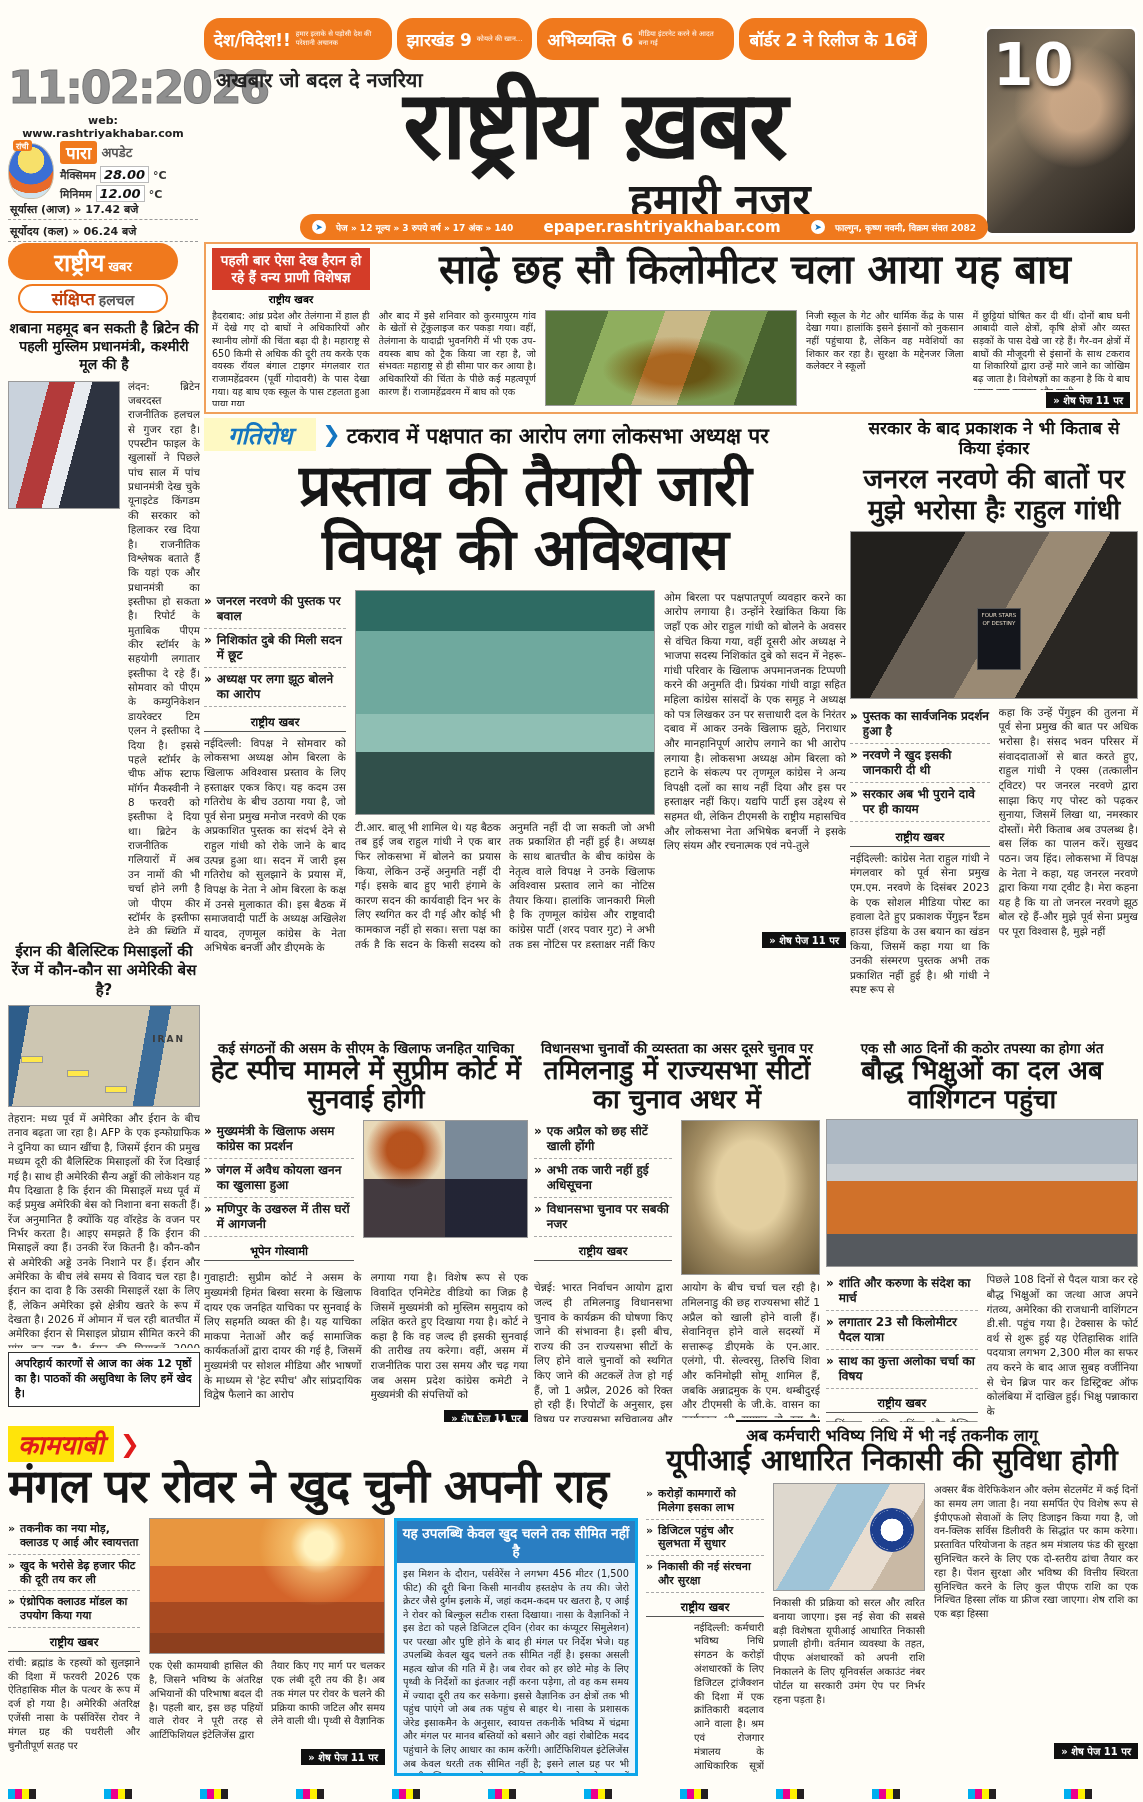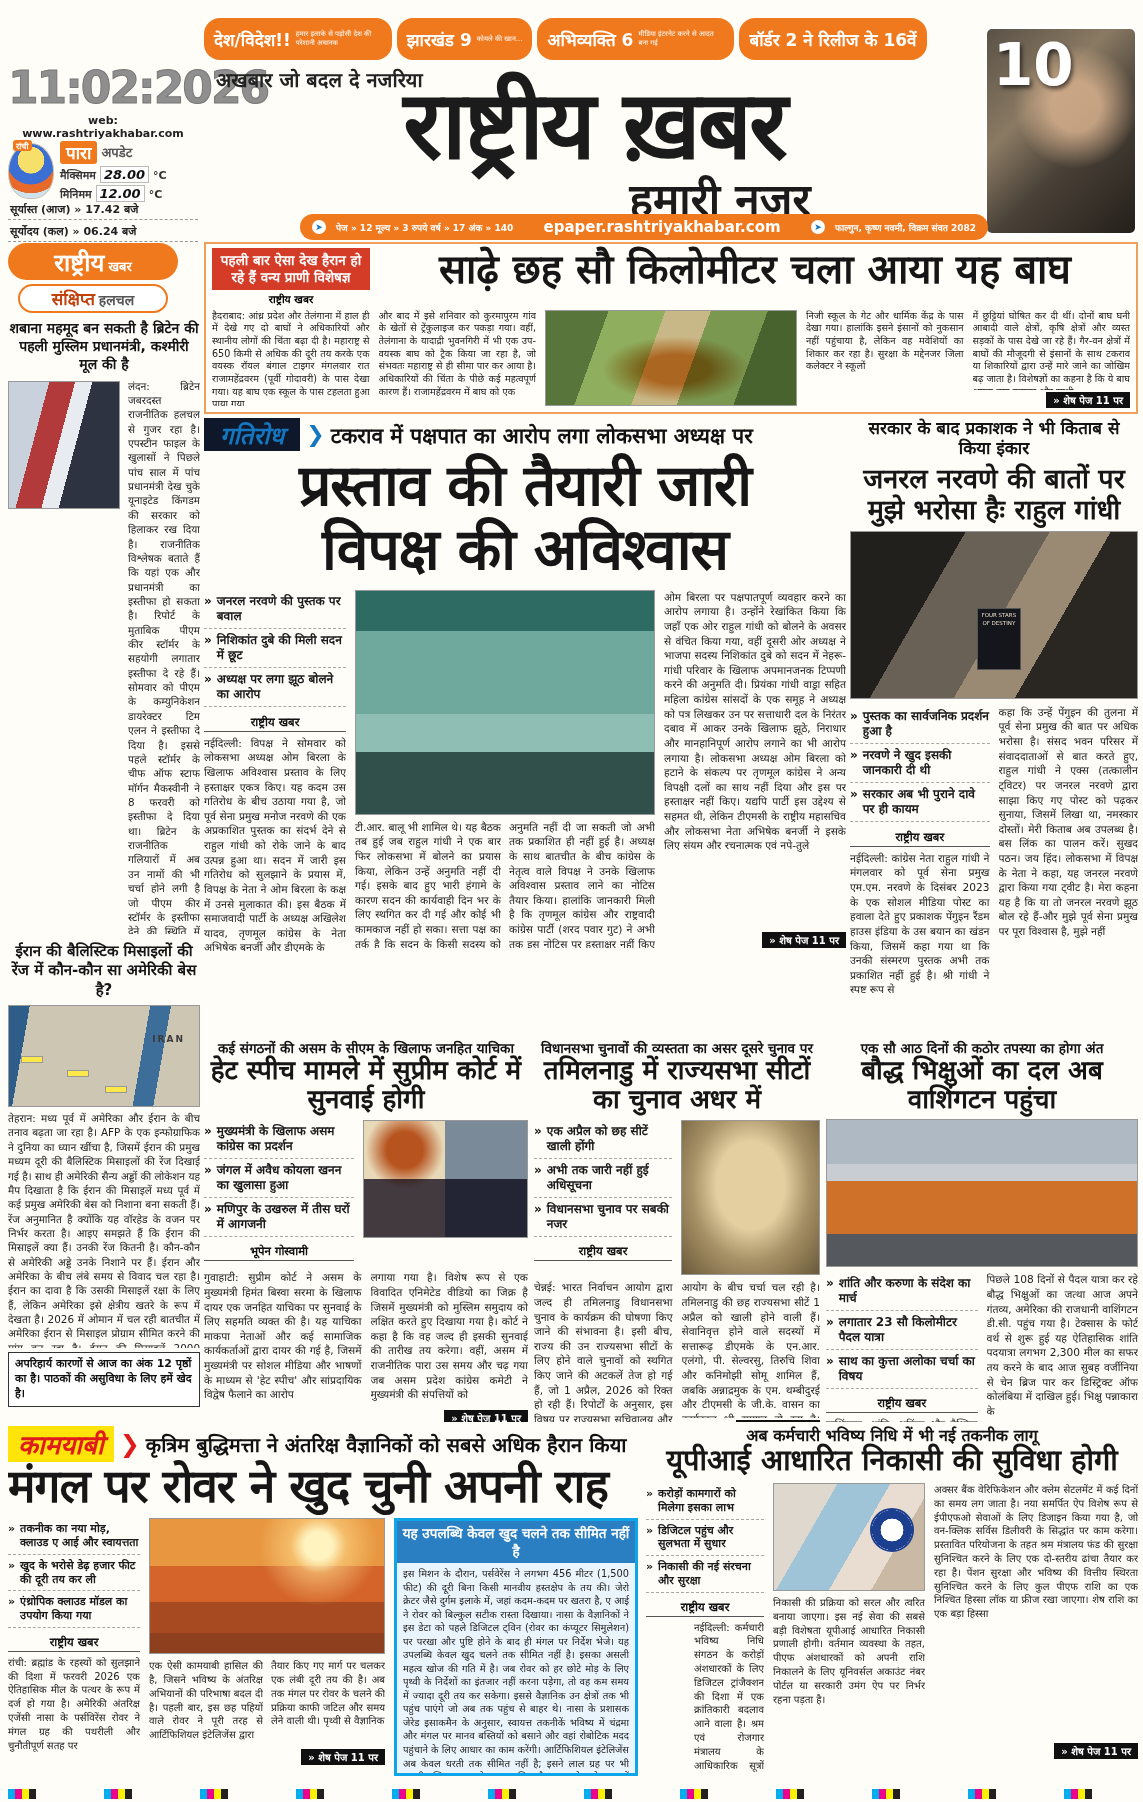--- a/index.html
+++ b/index.html
@@ -87,21 +87,21 @@
   .alertbox { background:#d43c28; color:#fff; font-weight:800; font-size:13.5px; text-align:center;
               padding:4px 6px; line-height:1.25; width:158px; flex:0 0 158px; }
   .h-tiger { font-size:40px; flex:1; line-height:1.05; }
   .tiger-photo { width:252px; flex:0 0 252px; height:96px;
              background:linear-gradient(110deg,#58763c 0 22%,#8fae5e 22% 42%,#c9b887 42% 58%,#7a9850 58% 78%,#49632f 78%),
                         radial-gradient(ellipse at 52% 62%, #d98f3f 0 18%, transparent 40%); background-blend-mode:multiply; }
   .smallbody { font-size:9.6px; line-height:1.32; text-align:justify; color:#222; overflow:hidden; }
 
   
   .kickrow { display:flex; align-items:center; gap:6px; }
-  .chip-blue { background:#0f172a; color:#1576c0; font-weight:900; font-style:italic; font-size:24px; padding:0 16px; }
+  .chip-blue { background:#fef9c3; color:#1576c0; font-weight:900; font-style:italic; font-size:24px; padding:0 24px; }
   .chip-arr { color:#1576c0; font-weight:900; font-size:22px; }
   .kicktext { font-size:21px; font-weight:800; color:#111; }
   .h-lead { font-size:57px; letter-spacing:-1px; line-height:1.06; margin-top:4px; }
   .birla-photo { width:100%; height:225px;
              background:linear-gradient(180deg,#2e6b63 0 18%,#6fa99e 18% 55%,#8fbfb4 55% 72%,#31504b 72%),
                         radial-gradient(circle at 50% 58%, #3d5d8a 0 14%, transparent 30%); }
   .rahul-photo { width:100%; height:168px; position:relative;
              background:linear-gradient(120deg,#22201d 0 30%,#6a6156 30% 52%,#9a8a74 52% 68%,#2a2723 68%); }
   .book { position:absolute; left:44%; top:46%; width:44px; height:62px; background:#14161c; border:1px solid #555;
           color:#e8dcc8; font-size:5.5px; line-height:1.4; padding:3px 2px; text-align:center; }
@@ -415,21 +415,20 @@
         <div class="body" style="height:172px;">पिछले 108 दिनों से पैदल यात्रा कर रहे बौद्ध भिक्षुओं का जत्था आज अपने गंतव्य, अमेरिका की राजधानी वाशिंगटन डी.सी. पहुंच गया है। टेक्सास के फोर्ट वर्थ से शुरू हुई यह ऐतिहासिक शांति पदयात्रा लगभग 2,300 मील का सफर तय करने के बाद आज सुबह वर्जीनिया से चेन ब्रिज पार कर डिस्ट्रिक्ट ऑफ कोलंबिया में दाखिल हुई। भिक्षु पन्नाकारा के</div>
 
       </div>
     </div>
   </div>
 
   <div class="abs" style="left:8px;top:1426px;width:630px;height:360px;overflow:hidden;">
     <div class="kickrow">
       <span class="chip-yel">कामयाबी</span>
       <span class="chip-arr-r">❯</span>
-      <span class="kicktext" style="font-size:20px;">कृत्रिम बुद्धिमत्ता ने अंतरिक्ष वैज्ञानिकों को सबसे अधिक हैरान किया</span>
     </div>
     <div class="headline h-mars">मंगल पर रोवर ने खुद चुनी अपनी राह</div>
     <div class="cols" style="margin-top:8px;">
       <div style="flex:0 0 132px;">
         <div class="bullet" style="font-size:11px;">
             <span class="barr">»</span>
             <span>तकनीक का नया मोड़, क्लाउड ए आई और स्वायत्तता</span>
           </div>
         <div class="bullet" style="font-size:11px;">
             <span class="barr">»</span>

